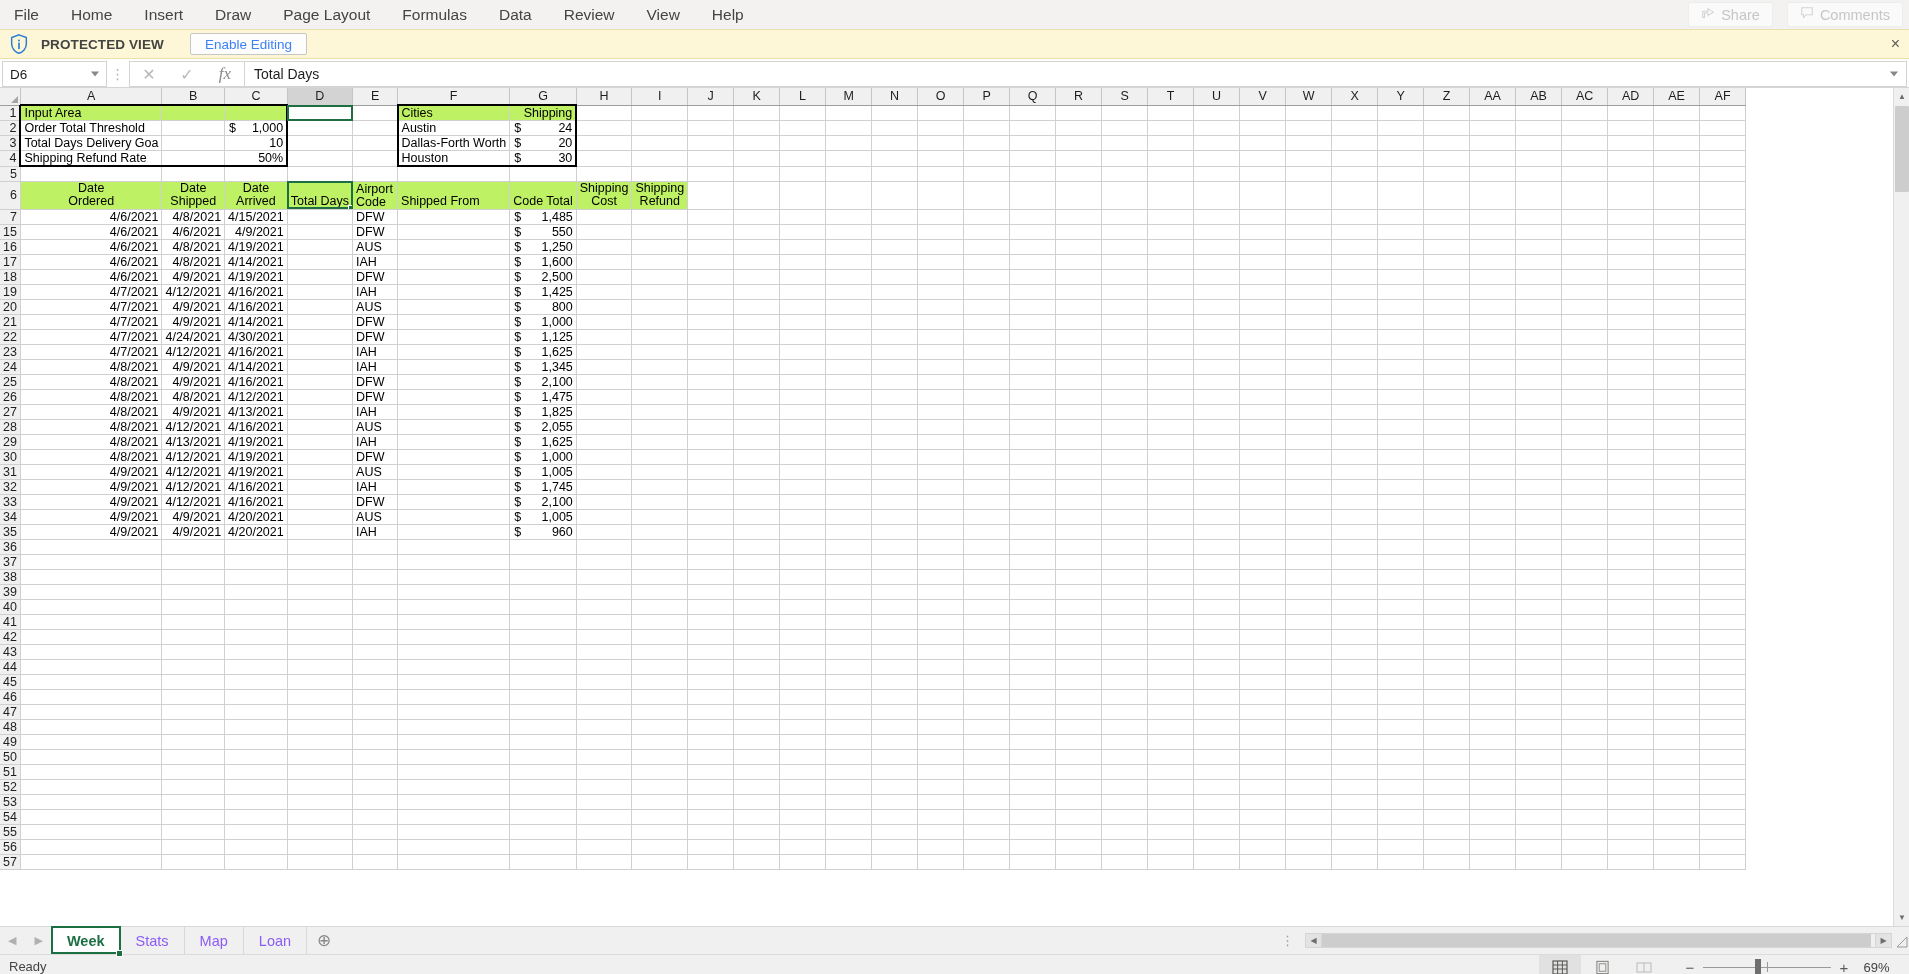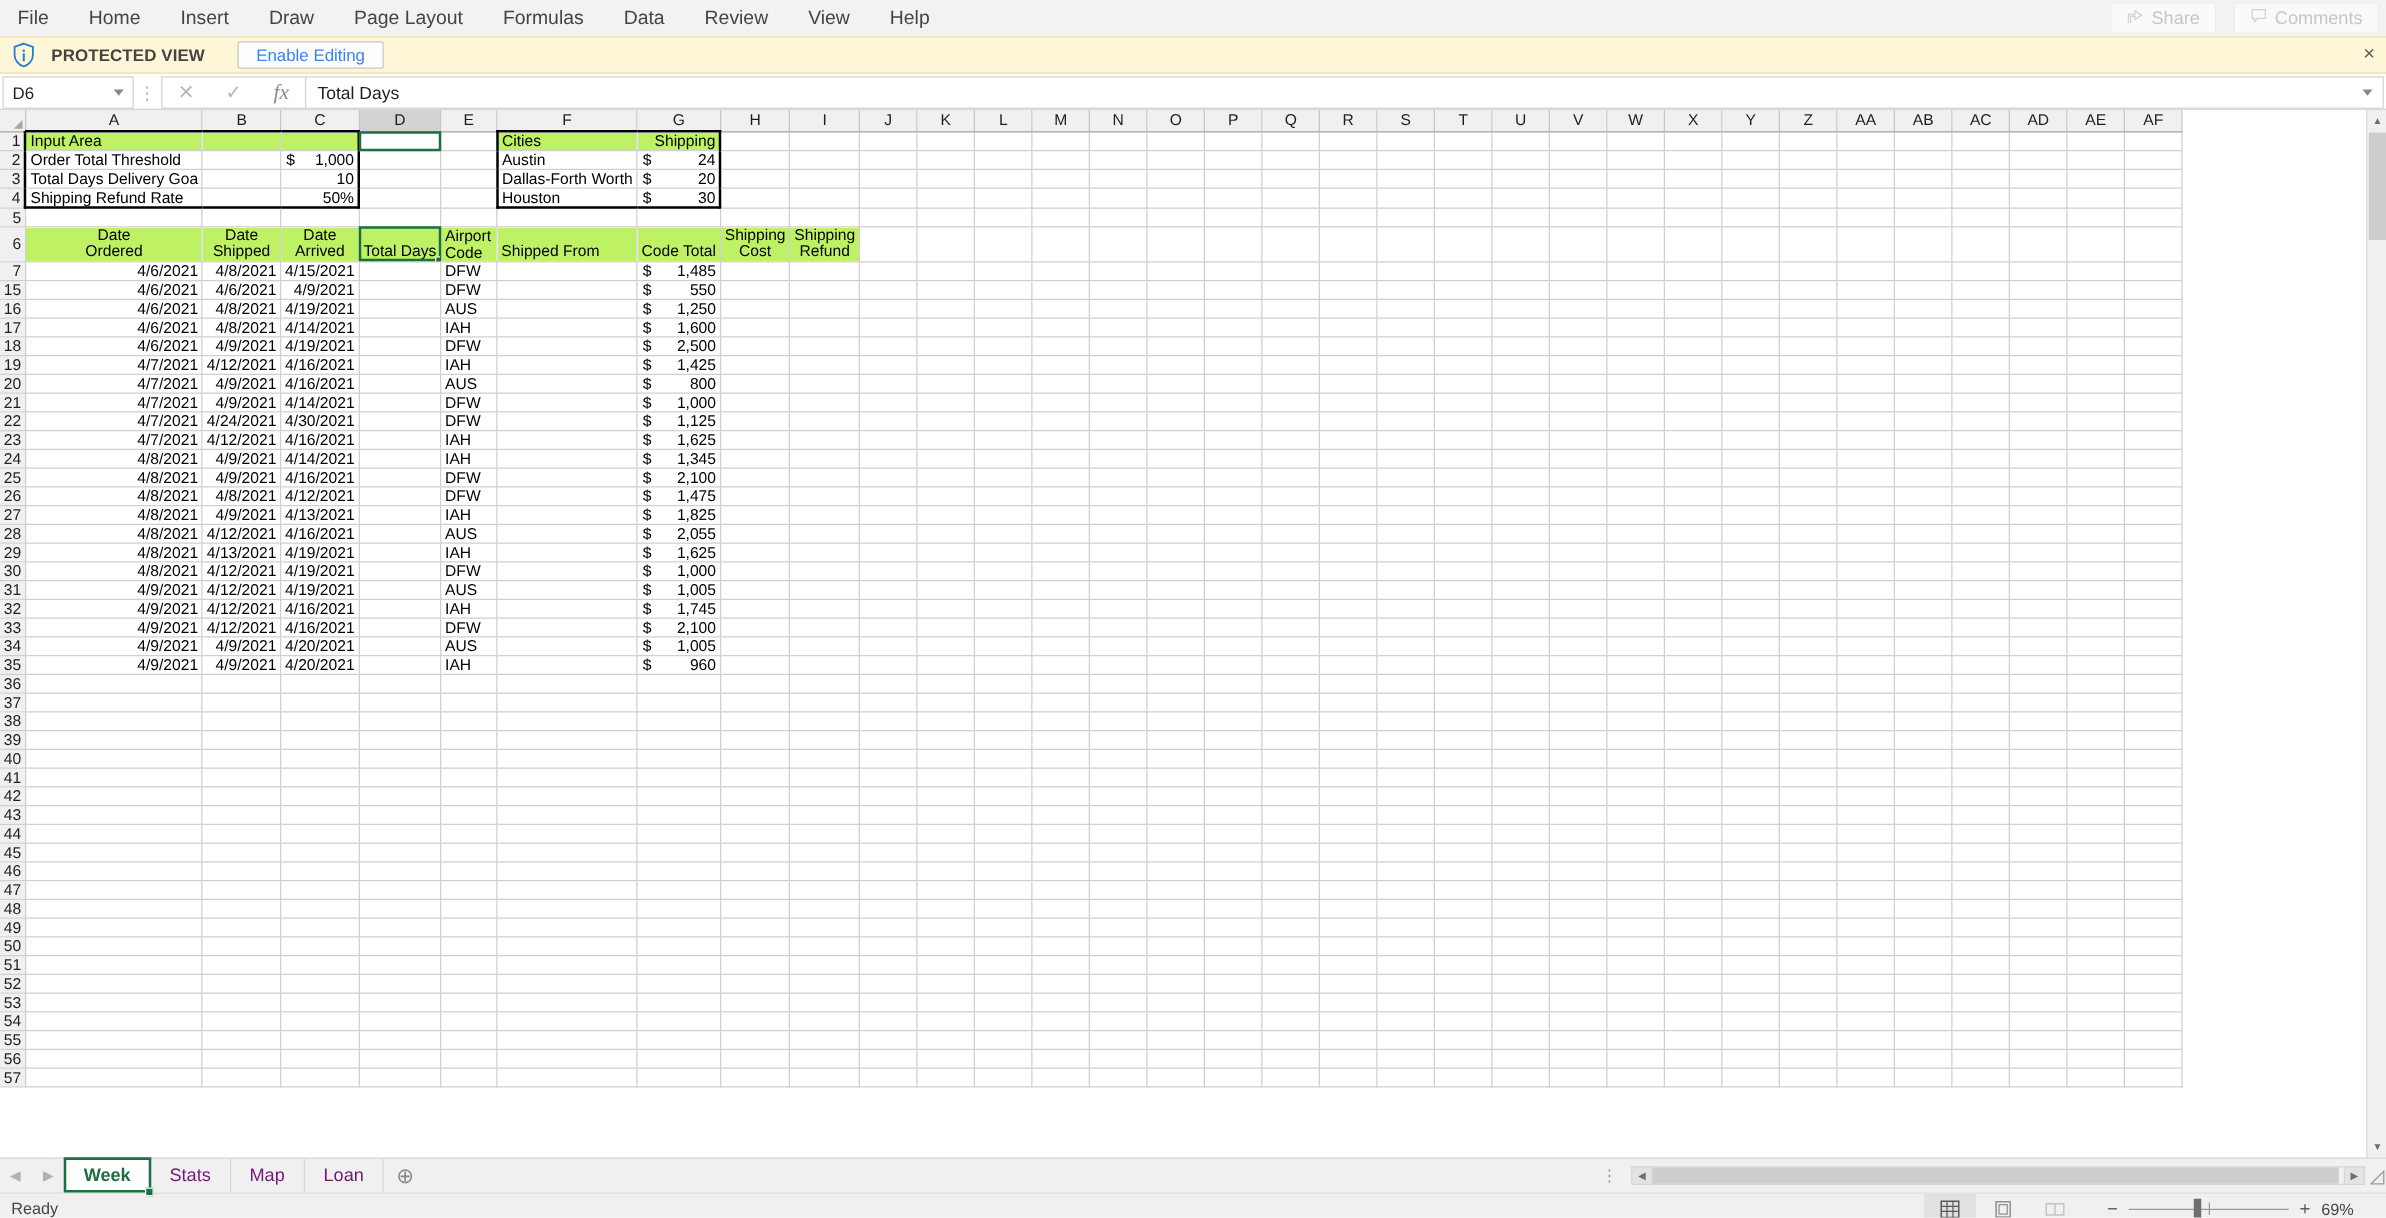--- a/index.html
+++ b/index.html
@@ -251,21 +251,21 @@
     display: flex; align-items: stretch;
     border-top: 1px solid #d8d8d8;
     position: relative;
   }
   .tab-navs { display: flex; align-items: center; padding: 0 8px; gap: 18px; }
   .tab-nav { color: #b0b0b0; font-size: 11px; }
   .sheet-tab {
     display: flex; align-items: center;
     padding: 0 15px;
     font-size: 14.5px;
-    color: #701a75;
+    color: #8b5cf6;
     border-right: 1px solid #d8d8d8;
     background: transparent;
   }
   .sheet-tab.active {
     background: #ffffff;
     color: #1d6f42;
     font-weight: bold;
     border-top: 2px solid #1d6f42;
     border-right: 1px solid #d8d8d8;
     border-left: 1px solid #d8d8d8;
@@ -327,21 +327,21 @@
   .zm-track {
     width: 128px; height: 24px; position: relative;
     display:flex; align-items:center;
   }
   .zm-line { width: 128px; height: 1px; background: #9a9a9a; }
   .zm-mid { position:absolute; left: 64px; top: 7px; width:1px; height:10px; background:#9a9a9a; }
   .zm-thumb {
     position: absolute; left: 52px; top: 4px;
     width: 6px; height: 16px; background: #6e6e6e;
   }
-  .zm-pct { width: 52px; text-align: left; padding-right: 13px; font-size: 13px; color:#444442;}
+  .zm-pct { width: 52px; text-align: center; padding-right: 13px; font-size: 13px; color:#444442;}
 </style>
 </head>
 <body>
 
 <div class="menubar">
   <div class="menu-item">File</div>
   <div class="menu-item">Home</div>
   <div class="menu-item">Insert</div>
   <div class="menu-item">Draw</div>
   <div class="menu-item">Page Layout</div>

